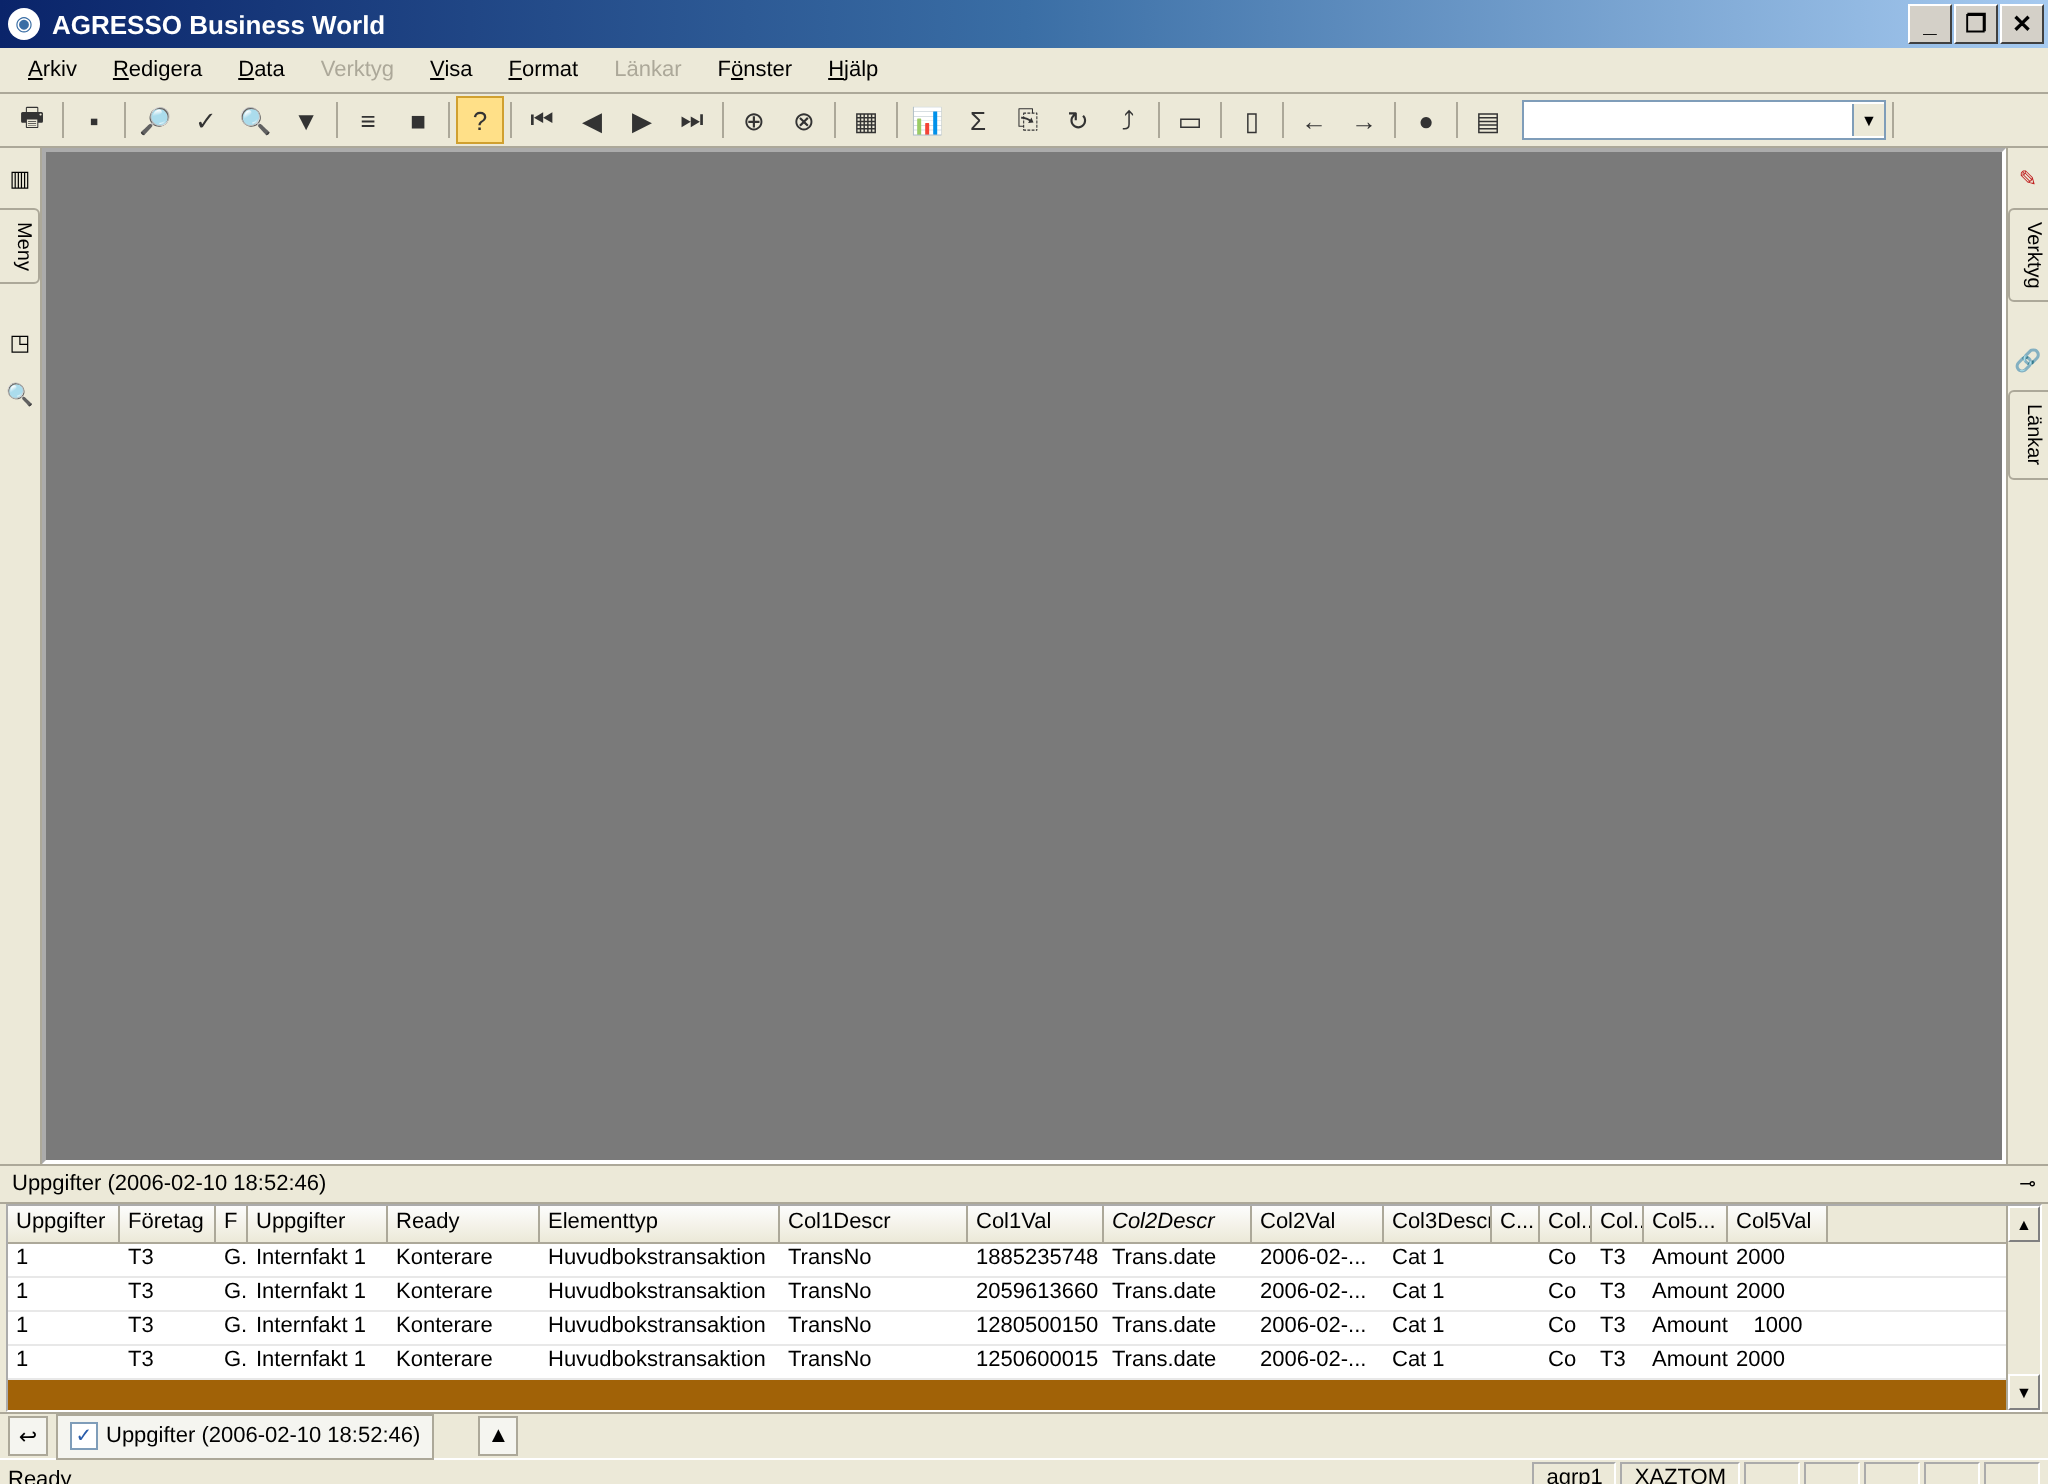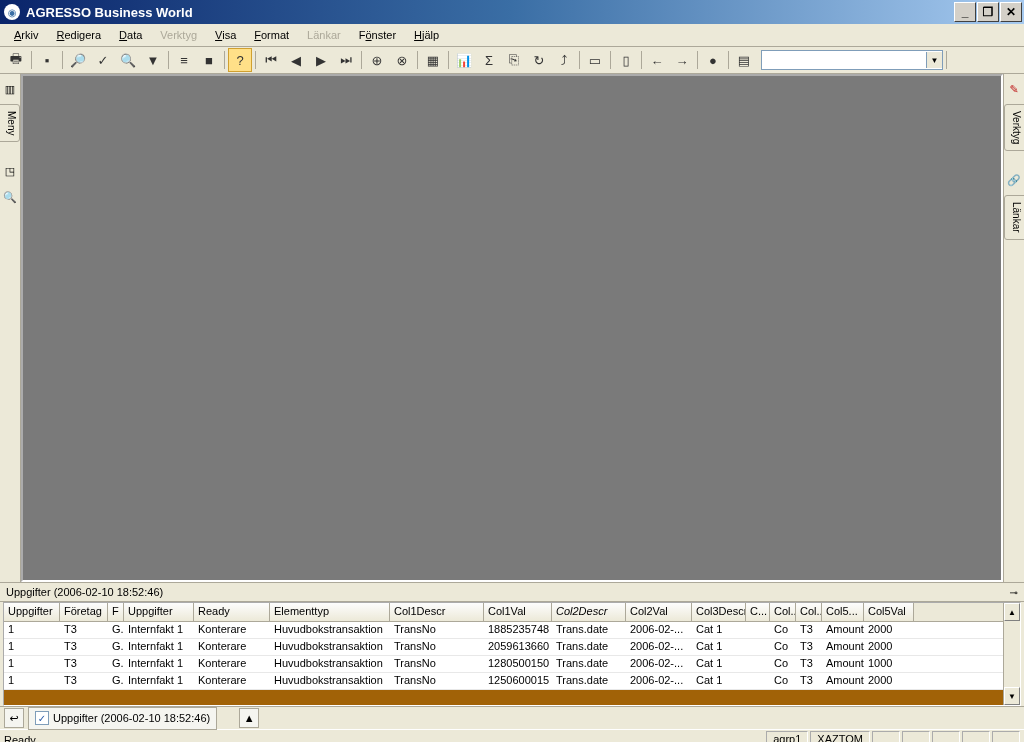--- a/index.html
+++ b/index.html
@@ -476,21 +476,21 @@
         <div class="grid-cell" style="width: 120px;">Huvudbokstransaktion</div>
         <div class="grid-cell" style="width: 94px;">TransNo</div>
         <div class="grid-cell" style="width: 68px;">1280500150</div>
         <div class="grid-cell" style="width: 74px;">Trans.date</div>
         <div class="grid-cell" style="width: 66px;">2006-02-...</div>
         <div class="grid-cell" style="width: 54px;">Cat 1</div>
         <div class="grid-cell" style="width: 24px;"></div>
         <div class="grid-cell" style="width: 26px;">Co</div>
         <div class="grid-cell" style="width: 26px;">T3</div>
         <div class="grid-cell" style="width: 42px;">Amount</div>
-        <div class="grid-cell" style="width: 50px;">1000</div>
+        <div class="grid-cell" style="width: 50px; text-align: center;">1000</div>
       </div>
       <div class="grid-row">
         <div class="grid-cell" style="width: 56px;">1</div>
         <div class="grid-cell" style="width: 48px;">T3</div>
         <div class="grid-cell" style="width: 16px;">G.</div>
         <div class="grid-cell" style="width: 70px;">Internfakt 1</div>
         <div class="grid-cell" style="width: 76px;">Konterare</div>
         <div class="grid-cell" style="width: 120px;">Huvudbokstransaktion</div>
         <div class="grid-cell" style="width: 94px;">TransNo</div>
         <div class="grid-cell" style="width: 68px;">1250600015</div>

